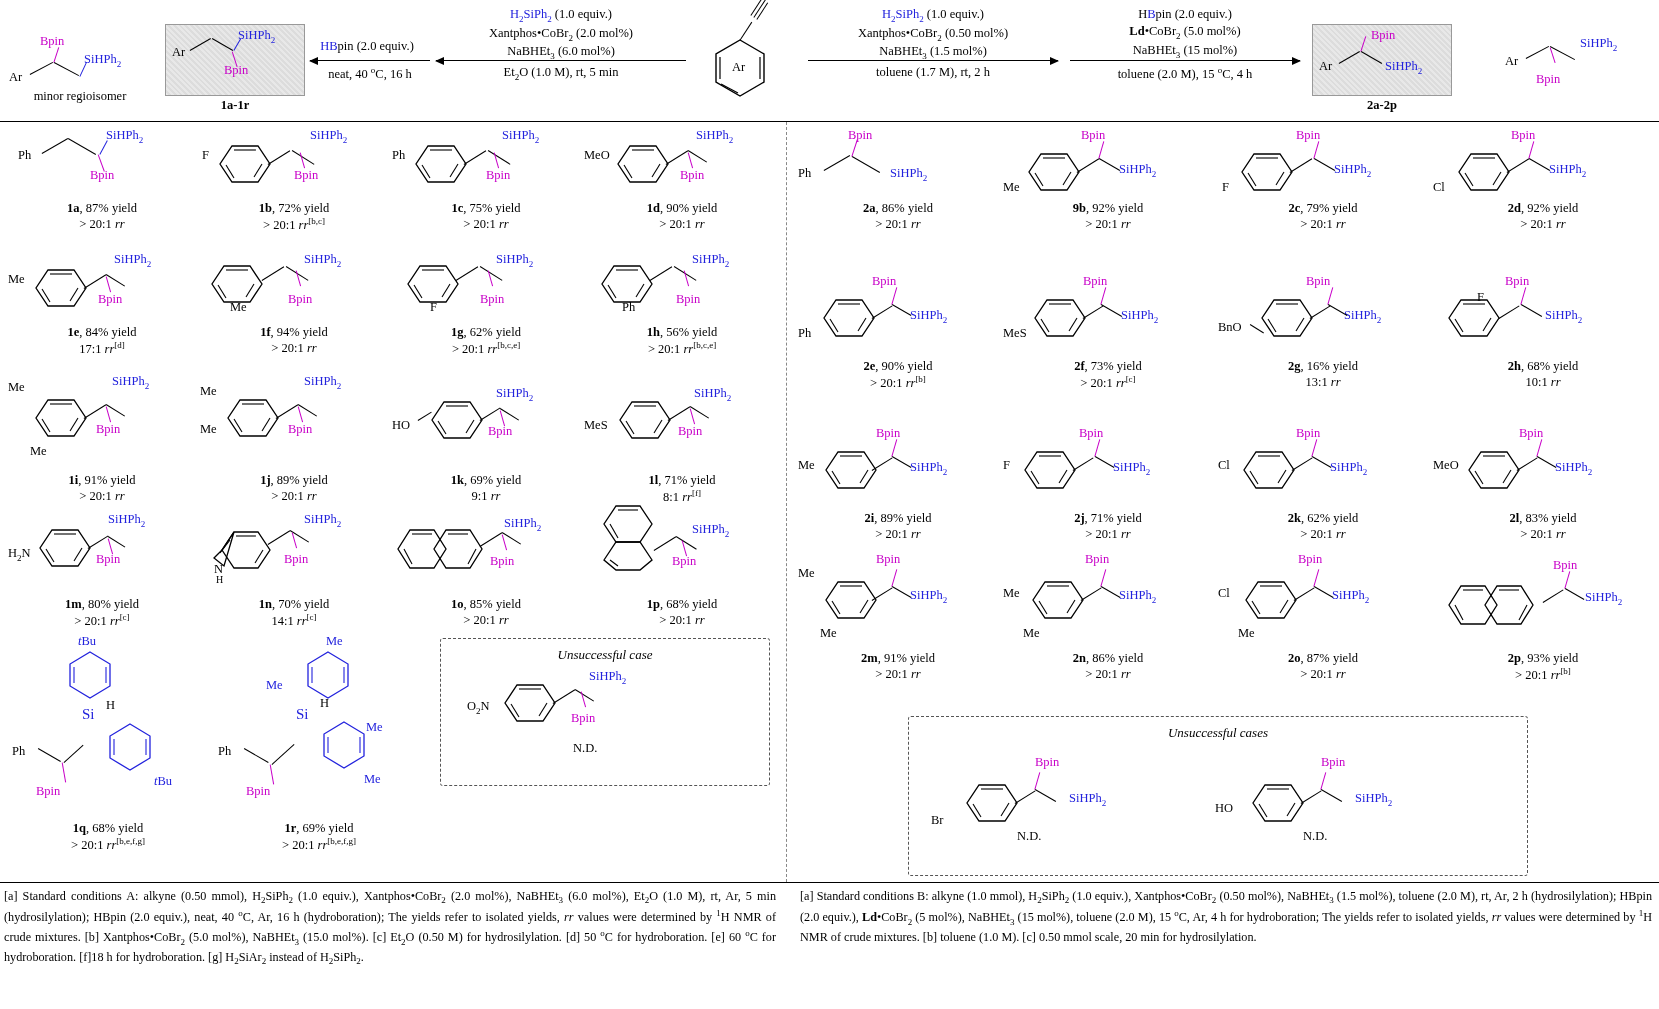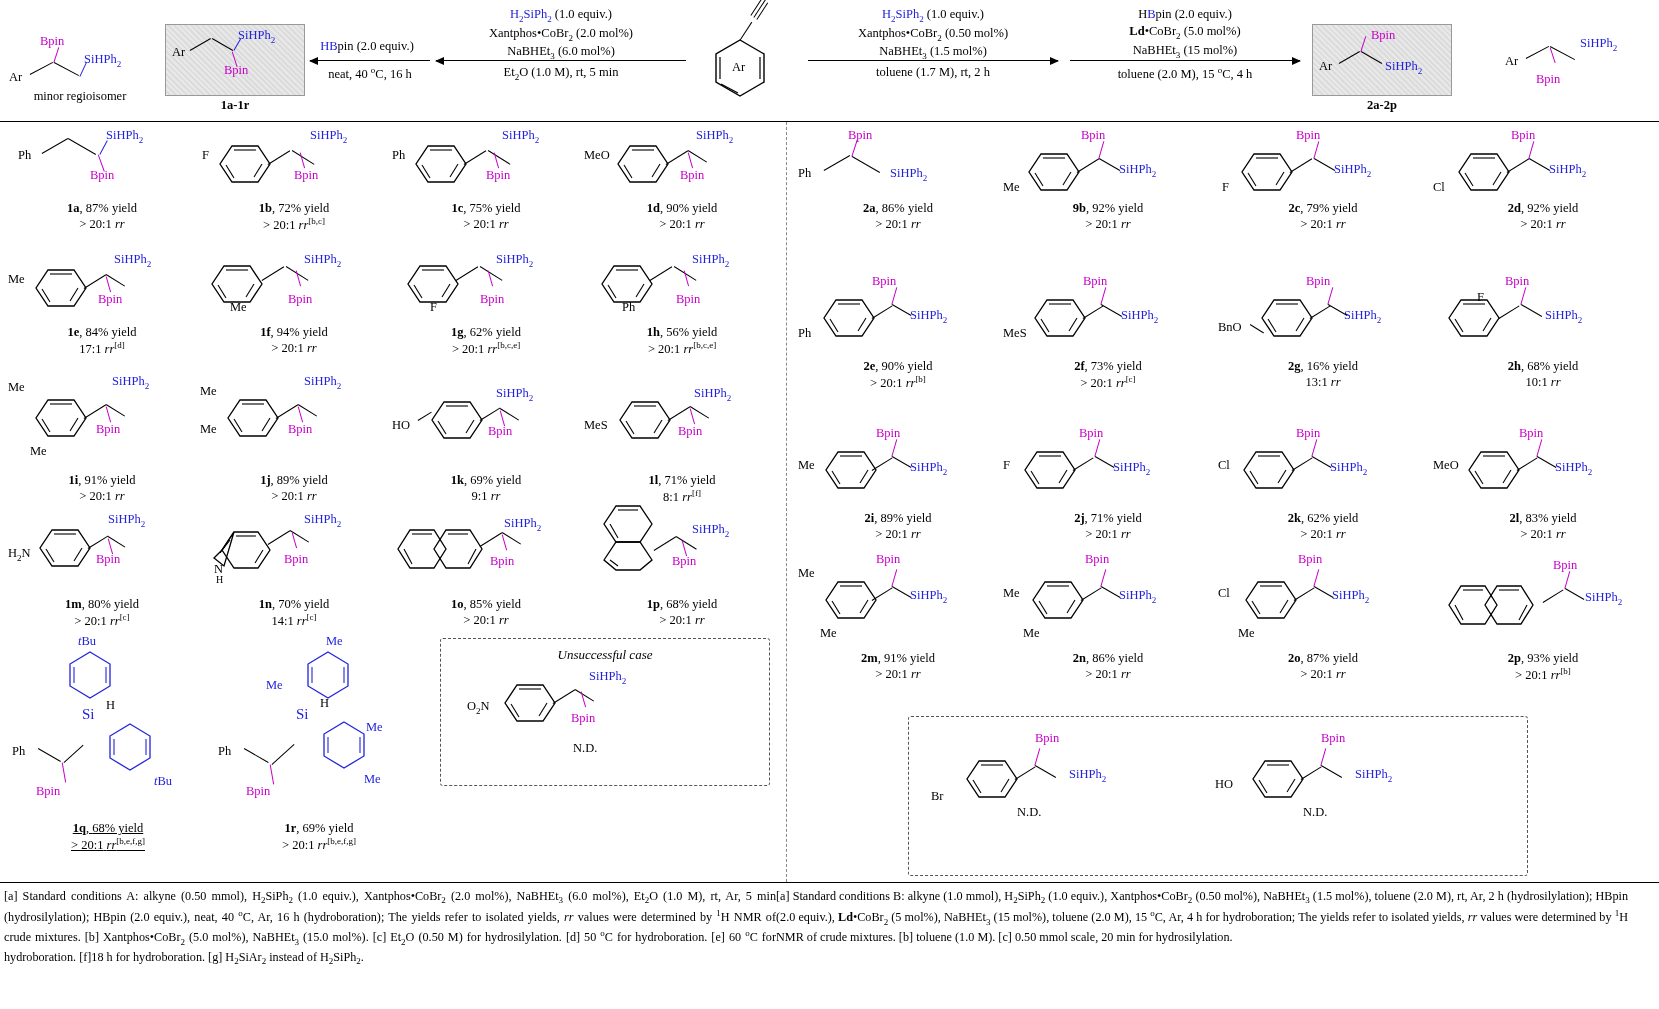--- a/index.html
+++ b/index.html
@@ -76,21 +76,21 @@
 
   
   .bond { position:absolute; background:#000; height:1.4px; transform-origin:0 50%; }
   .bond.blue { background:#2222dd; }
   .bond.mag { background:#c800c8; }
   .lbl { position:absolute; font-size:12.5px; white-space:nowrap; font-family:"Liberation Serif",serif;}
 
   
   .notes { position:absolute; font-size:12.2px; line-height:1.45; text-align:justify; }
   .notes.left { left:4px; top:888px; width:772px; }
-  .notes.right { left:776px; top:888px; width:852px; }
+  .notes.right { left:800px; top:888px; width:852px; }
 
   
   .dashbox {
     position:absolute; border:1.5px dashed #555; border-radius:3px;
   }
   .unsucc-title { font-style:italic; font-size:13px; text-align:center; }
 </style>
 </head>
 <body>
 
@@ -518,21 +518,21 @@
       </svg>
       <div class="bond" style="left:70px; top:52px; width:26px; transform:rotate(-32deg);"></div>
       <div class="bond" style="left:92px; top:38px; width:24px; transform:rotate(32deg);"></div>
       <span class="lbl mag" style="left:88px; top:56px;">Bpin</span>
       <div class="bond mag" style="left:98px; top:42px; width:16px; transform:rotate(74deg);"></div>
     </div>
     <div class="caption"><b>1p</b>, <span>68% yield</span></div>
     <div class="caption"><span>&gt; 20:1</span> <i>rr</i></div>
   </div>
 
-  <div class="cell" style="left:8px; top:512px; width:200px;text-decoration:underline;">
+  <div class="cell" style="left:8px; top:512px; width:200px;">
     <div class="struct" style="height:186px;">
       <span class="lbl blue" style="left:70px; top:0px;"><i>t</i>Bu</span>
       <svg width="44" height="50" viewBox="0 0 44 50" style="position:absolute; left:60px; top:16px; stroke:#2222dd;">
         <polygon points="22,2 42,14 42,36 22,48 2,36 2,14" fill="none" stroke="#2222dd" stroke-width="1.3"></polygon>
         <line x1="38" y1="17" x2="38" y2="33" stroke="#2222dd" stroke-width="1.1"></line>
         <line x1="6" y1="17" x2="6" y2="33" stroke="#2222dd" stroke-width="1.1"></line>
       </svg>
       <span class="lbl blue" style="left:74px; top:72px; font-size:15px;">Si</span>
       <span class="lbl" style="left:98px; top:64px;">H</span>
       <svg width="44" height="50" viewBox="0 0 44 50" style="position:absolute; left:100px; top:88px;">
@@ -898,20 +898,21 @@
       <span class="lbl blue" style="left:152px; top:38px;">SiHPh<sub>2</sub></span>
       <div class="bond" style="left:110px; top:50px; width:24px; transform:rotate(-32deg);"></div>
       <div class="bond mag" style="left:132px; top:36px; width:18px; transform:rotate(-74deg);"></div>
       <div class="bond" style="left:132px; top:36px; width:22px; transform:rotate(30deg);"></div>
     </div>
     <div class="caption"><b>2p</b>, <span>93% yield</span></div>
     <div class="caption"><span>&gt; 20:1</span> <i>rr</i><sup>[b]</sup></div>
   </div>
 
   <div class="dashbox" style="left:120px; top:594px; width:620px; height:160px;">
+    <div class="unsucc-title" style="margin-top:8px;">Unsuccessful cases</div>
     <div style="position:relative; height:110px; margin-top:10px;">
 
       <span class="lbl" style="left:22px; top:62px;">Br</span>
       <svg width="54" height="40" viewBox="0 0 54 40" style="position:absolute; left:56px; top:32px;">
         <polygon points="14,2 40,2 52,20 40,38 14,38 2,20" fill="none" stroke="#000" stroke-width="1.3"></polygon>
         <line x1="16" y1="6" x2="38" y2="6" stroke="#000" stroke-width="1.1"></line>
         <line x1="44" y1="20" x2="36" y2="33" stroke="#000" stroke-width="1.1"></line>
         <line x1="16" y1="34" x2="8" y2="21" stroke="#000" stroke-width="1.1"></line>
       </svg>
       <span class="lbl mag" style="left:126px; top:4px;">Bpin</span>

